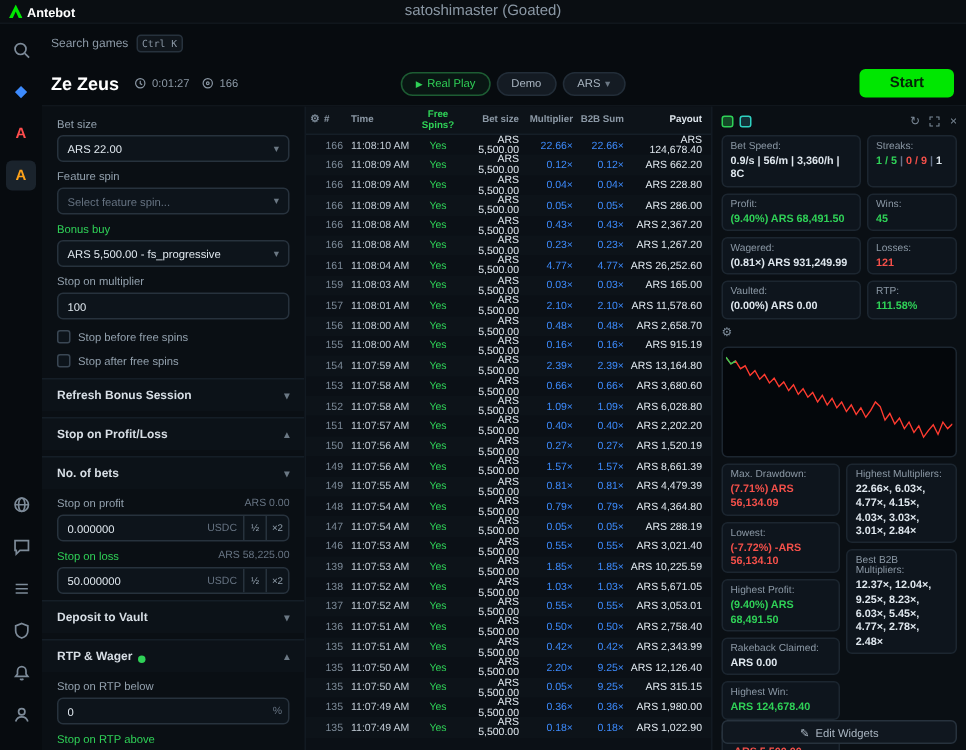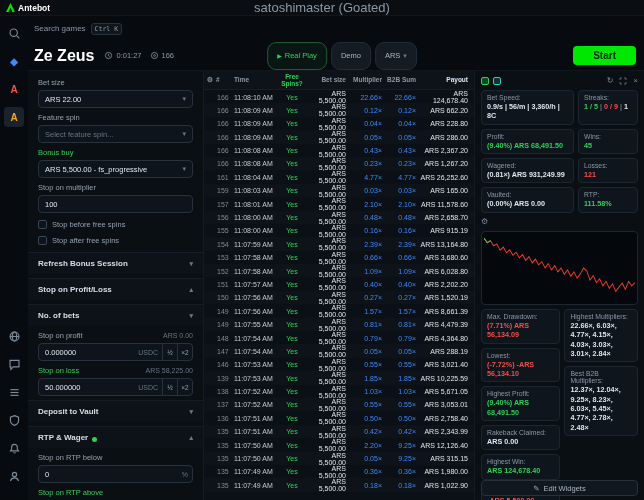--- a/index.html
+++ b/index.html
@@ -5,21 +5,21 @@
   * { margin:0; padding:0; box-sizing:border-box; }
   html,body { width:644px; height:500px; overflow:hidden; background:#05080b;
     font-family:"Liberation Sans", sans-serif; color:#dfe7ee; }
   .app { width:644px; height:500px; display:flex; flex-direction:column; background:#070b0f; }
 
   
   .titlebar { height:16px; flex:none; background:#0a0e12; display:flex; align-items:center;
     padding:0 6px; position:relative; border-bottom:1px solid #10161c; }
   .logo { display:flex; align-items:center; gap:3px; font-size:8.5px; font-weight:bold; color:#fff; z-index:2; }
   .logo-mark { width:9px; height:9px; }
-  .window-title { position:absolute; left:0; right:0; text-align:center; font-size:13px; color:#8b98a5; }
+  .window-title { position:absolute; left:0; right:0; text-align:center; font-size:10px; color:#8b98a5; }
 
   .shell { flex:1; display:flex; min-height:0; }
 
   
   .rail { width:28px; flex:none; display:flex; flex-direction:column; align-items:center;
     padding:7px 0 6px; background:#070b0f; }
   .rail-icon { width:20px; height:20px; flex:none; display:flex; align-items:center; justify-content:center;
     margin-bottom:8px; border-radius:4px; color:#7d8b99; font-size:10px; font-weight:bold; }
   .rail-icon svg { width:13px; height:13px; stroke:#7d8b99; fill:none; stroke-width:1.4; }
   .rail-icon.active { background:#1a232c; }
@@ -38,25 +38,25 @@
   .coin { width:9px; height:9px; border-radius:50%; background:#2d81ff; flex:none; }
   .chev { color:#6b7884; font-size:7px; }
   .gauge { width:16px; height:16px; border-radius:50%; background:conic-gradient(#00e701 0 19%, #1d2732 19% 100%);
     display:flex; align-items:center; justify-content:center; }
   .gauge-inner { width:11px; height:11px; border-radius:50%; background:#0a0f14; font-size:4.5px; color:#cfd9e2;
     display:flex; align-items:center; justify-content:center; }
 
   
   .gamebar { height:30px; flex:none; display:flex; align-items:center; padding:0 8px 0 6px;
     position:relative; border-bottom:1px solid #10161c; }
-  .game-title { font-size:16px; font-weight:bold; color:#fff; margin-right:10px; }
+  .game-title { font-size:12px; font-weight:bold; color:#fff; margin-right:10px; }
   .meta { display:flex; align-items:center; gap:3px; font-size:7.5px; color:#8b98a5; margin-right:8px; }
   .meta svg { width:9px; height:9px; stroke:#8b98a5; fill:none; stroke-width:1.4; }
   .center-controls { position:absolute; left:50%; transform:translateX(-46%); display:flex; gap:4px; }
-  .pill { height:28px; display:flex; align-items:center; gap:3px; padding:0 9px; border-radius:9px;
+  .pill { height:16px; display:flex; align-items:center; gap:3px; padding:0 9px; border-radius:9px;
     font-size:7.5px; background:#141b23; color:#aab6c2; border:1px solid #222d38; }
   .pill.real { color:#2fd157; border-color:#1d5c33; background:rgba(47,209,87,0.06); }
   .pill .play { font-size:6px; }
   .start-btn { margin-left:auto; background:#00e701; color:#052508; font-weight:bold; font-size:10px;
     padding:4px 20px; border-radius:4px; }
 
   .main { flex:1; display:flex; min-height:0; }
 
   
   .settings { width:176px; flex:none; padding:2px 10px 0; background:#0a0f14;

